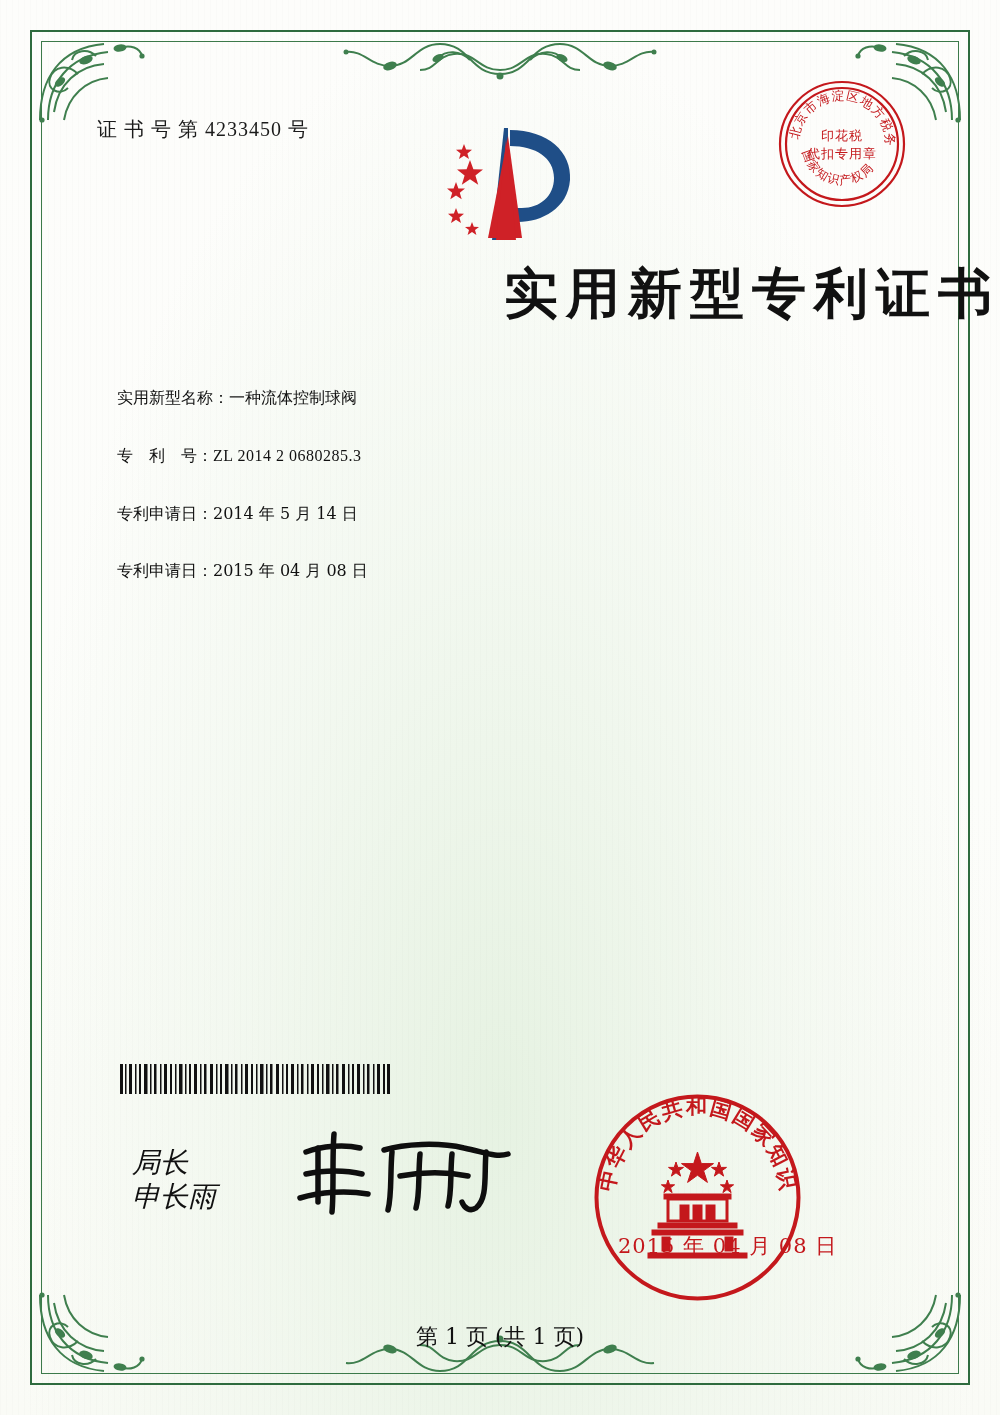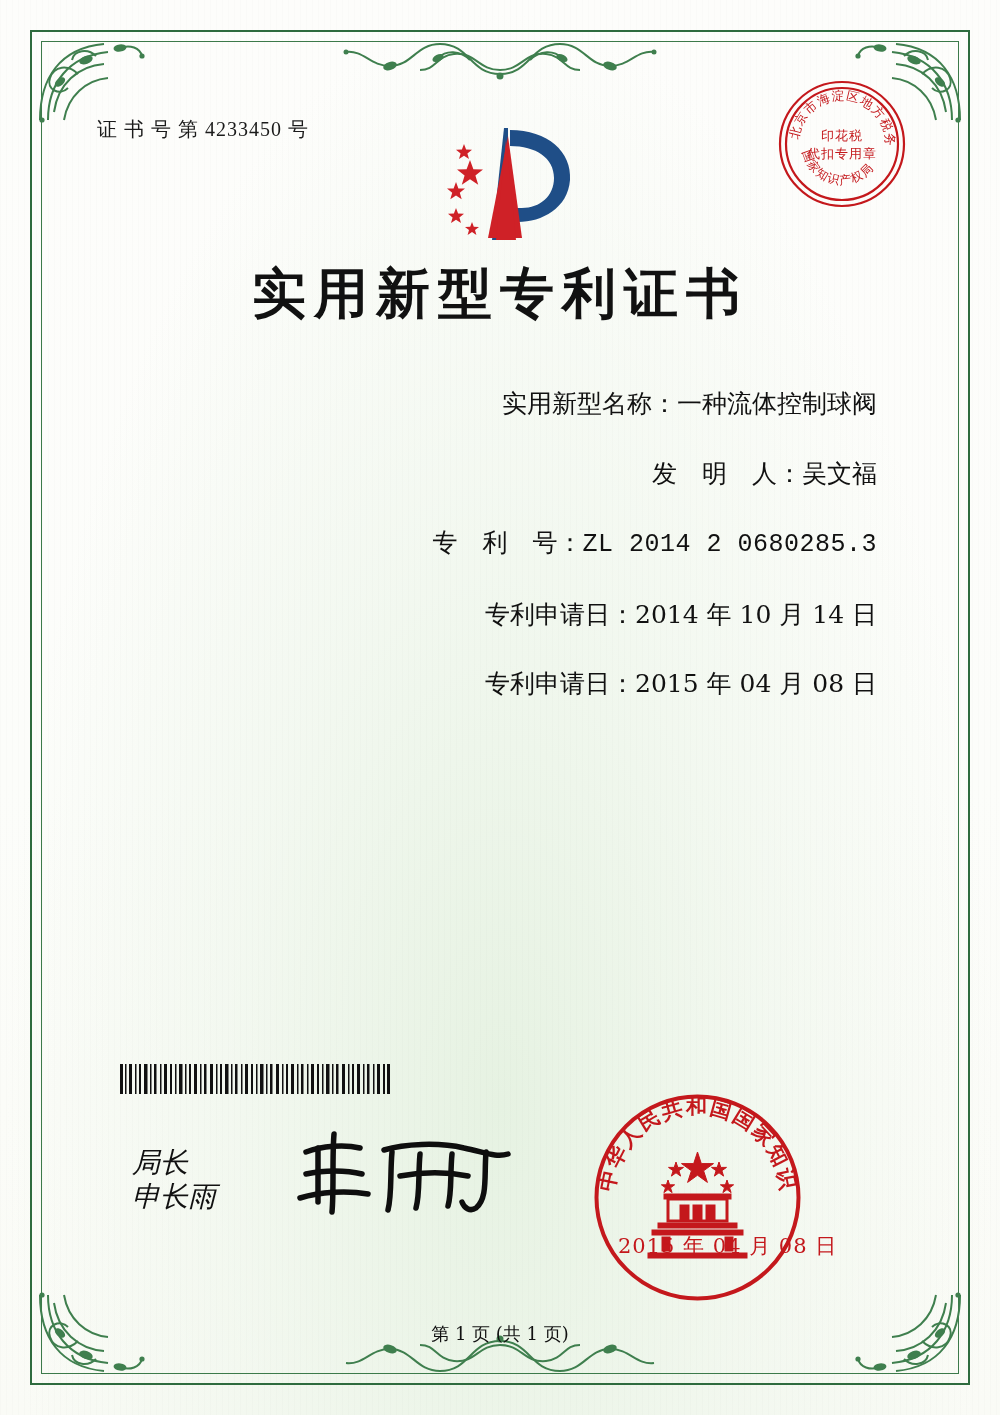--- a/index.html
+++ b/index.html
@@ -108,52 +108,51 @@
     right: 92px;
     top: 78px;
     width: 132px;
     height: 132px;
   }
 
   #main-title {
     position: absolute;
     left: 0; right: 0;
     top: 258px;
-    text-align: center;
+    text-align: right;
     font-size: 54px;
     font-weight: bold;
     letter-spacing: 8px;
     color: #111;
     font-family: "DejaVu Serif", serif;
   }
 
   
   #fields {
     position: absolute;
     left: 117px;
     top: 388px;
     width: 760px;
   }
   .field-row {
-    font-size: 25px;
+    font-size: 16px;
     color: #111;
     margin-bottom: 37px;
     white-space: nowrap;
     line-height: 1.3;
-    text-align: right;
   }
   .field-label {
     display: inline-block;
     font-family: "DejaVu Serif", serif;
   }
   .field-value {
     font-family: "DejaVu Serif", serif;
   }
   .field-row.mono .field-value {
-    font-family: Liberation Mono, monospace;
+    font-family: Liberation Serif, serif;
     letter-spacing: 0.5px;
   }
 
   
   #paragraphs {
     position: absolute;
     left: 117px;
     top: 805px;
     width: 765px;
     font-size: 18.5px;
@@ -213,21 +212,21 @@
     font-family: "DejaVu Serif", serif;
     white-space: nowrap;
   }
 
   
   #page-footer {
     position: absolute;
     left: 0; right: 0;
     top: 1322px;
     text-align: center;
-    font-size: 18px;
+    font-size: 22px;
     color: #111;
     font-family: "DejaVu Serif", serif;
   }
 </style>
 </head>
 <body>
 
 <div id="certificate">
 
   <div id="paper-texture"></div>
@@ -379,28 +378,25 @@
     <text x="66" y="62" font-size="13" fill="#c4181c" text-anchor="middle" font-family="DejaVu Serif, serif" letter-spacing="1">印花税</text>
     <text x="66" y="80" font-size="13" fill="#c4181c" text-anchor="middle" font-family="DejaVu Serif, serif" letter-spacing="1">代扣专用章</text>
   </svg>
 
   <div id="main-title">实用新型专利证书</div>
 
   <div id="fields">
     <div class="field-row">
       <span class="field-label">实用新型名称：</span><span class="field-value">一种流体控制球阀</span>
     </div>
-    <div class="field-row">
-      <span class="field-label">发　明　人：</span><span class="field-value">吴文福</span>
-    </div>
     <div class="field-row mono">
       <span class="field-label">专　利　号：</span><span class="field-value">ZL 2014 2 0680285.3</span>
     </div>
     <div class="field-row">
-      <span class="field-label">专利申请日：</span><span class="field-value">2014 年 10 月 14 日</span>
+      <span class="field-label">专利申请日：</span><span class="field-value">2014 年 5 月 14 日</span>
     </div>
     <div class="field-row">
       <span class="field-label">专利申请日：</span><span class="field-value">2015 年 04 月 08 日</span>
     </div>
   </div>
 
   <div id="paragraphs">
   </div>
 
   <svg id="barcode" viewBox="0 0 270 30" preserveAspectRatio="none">

